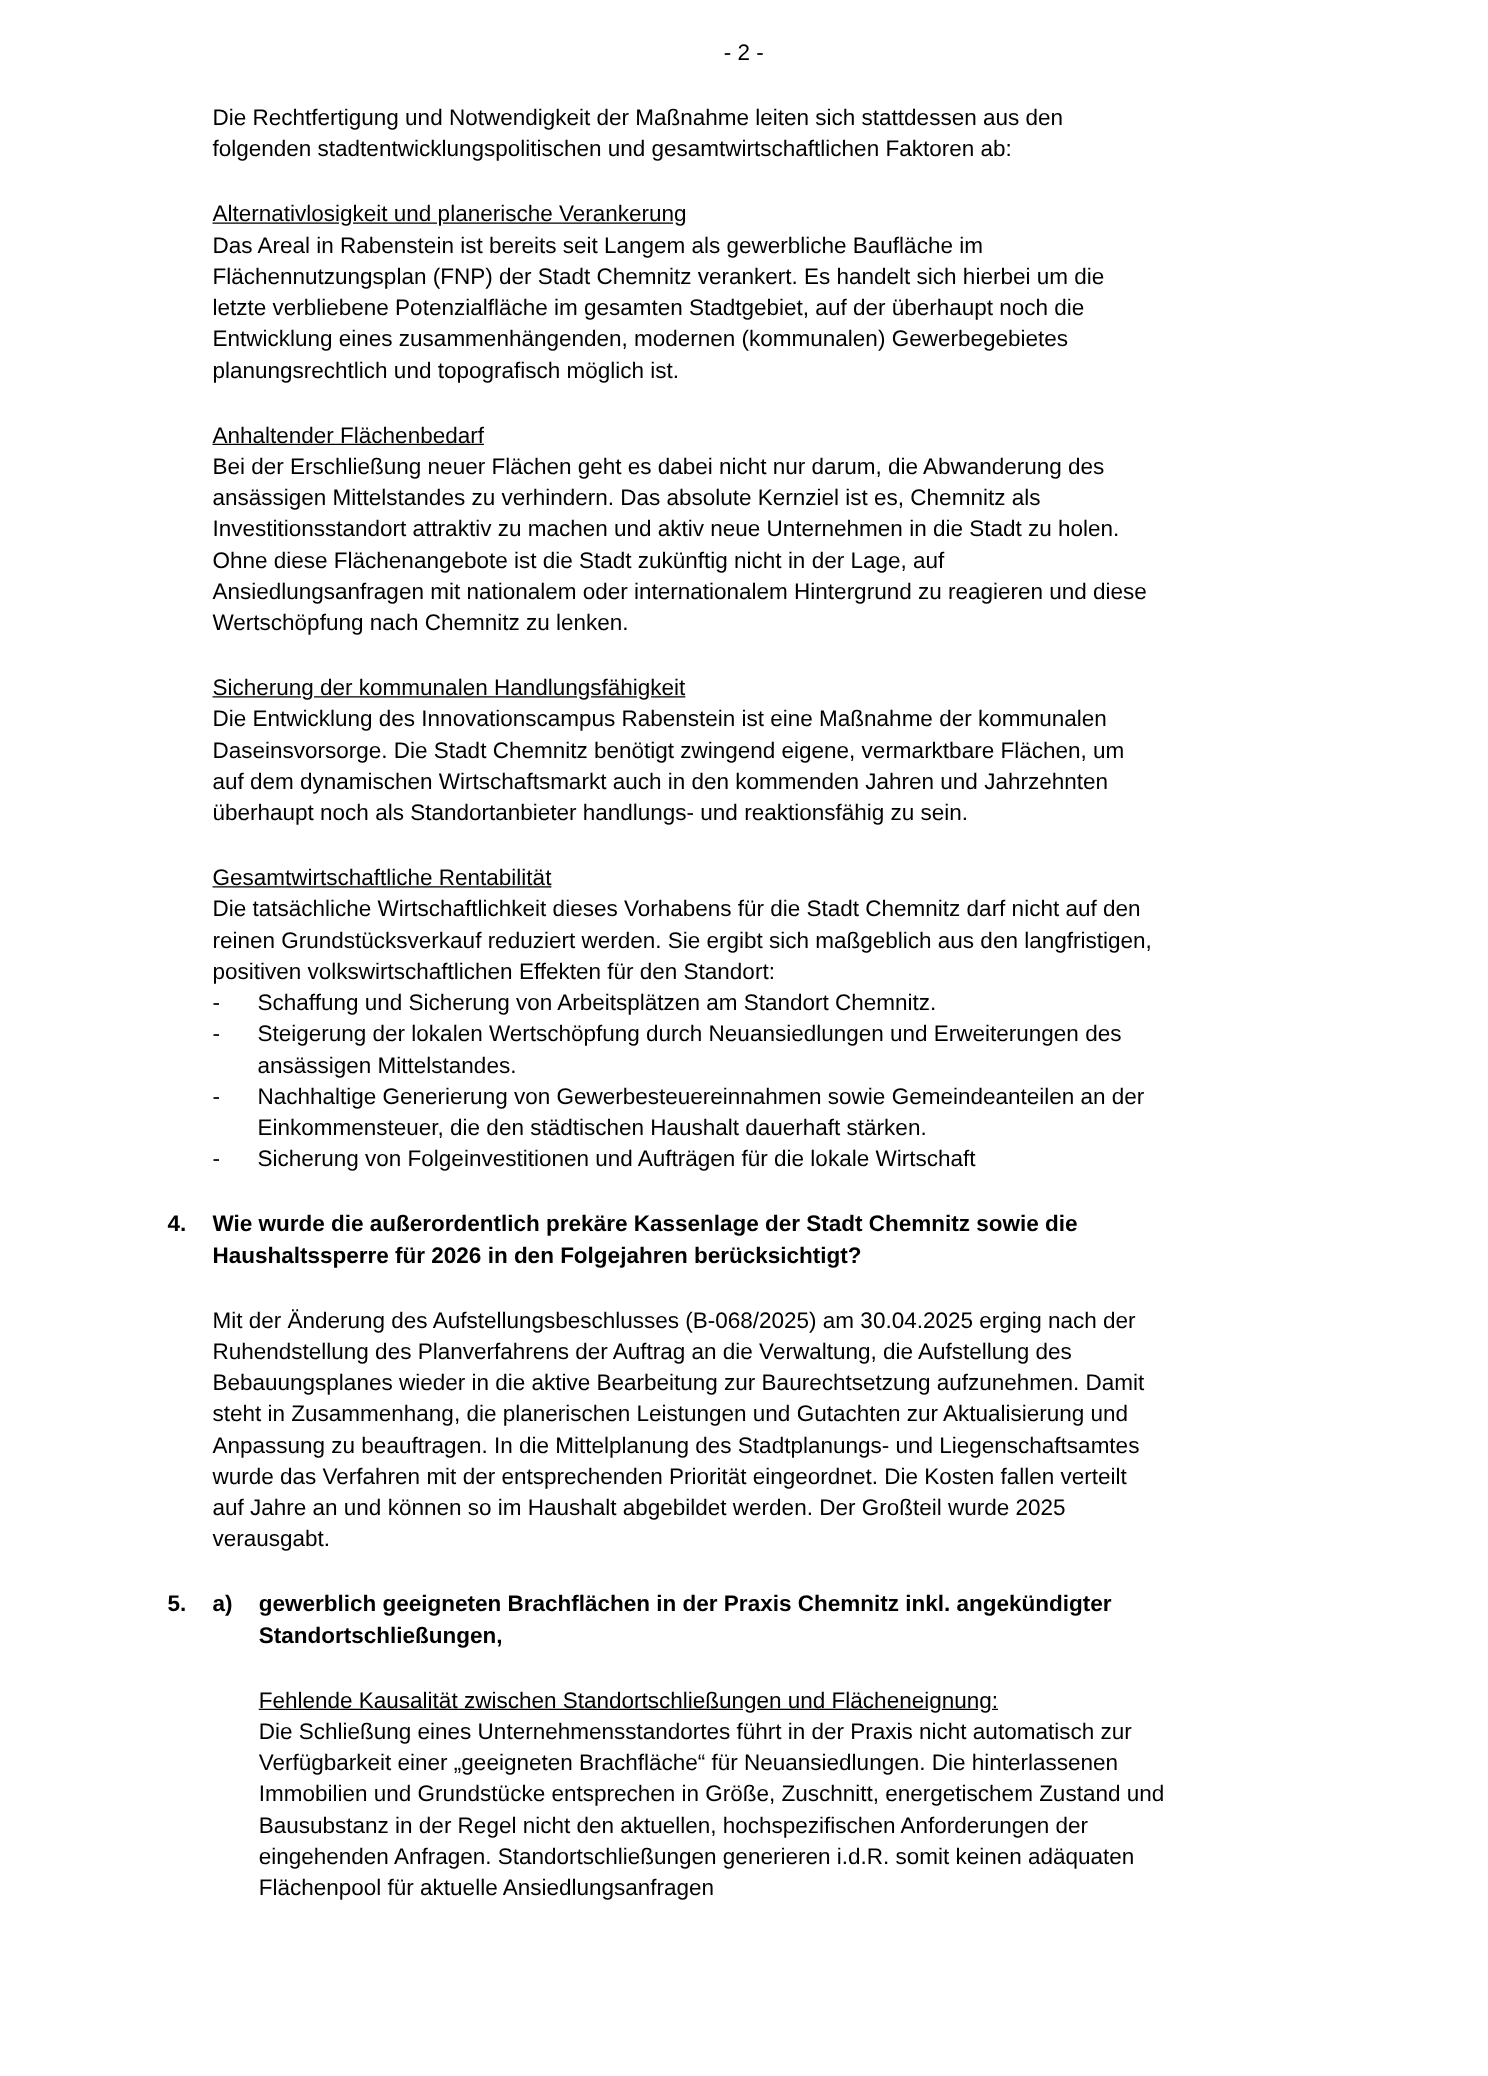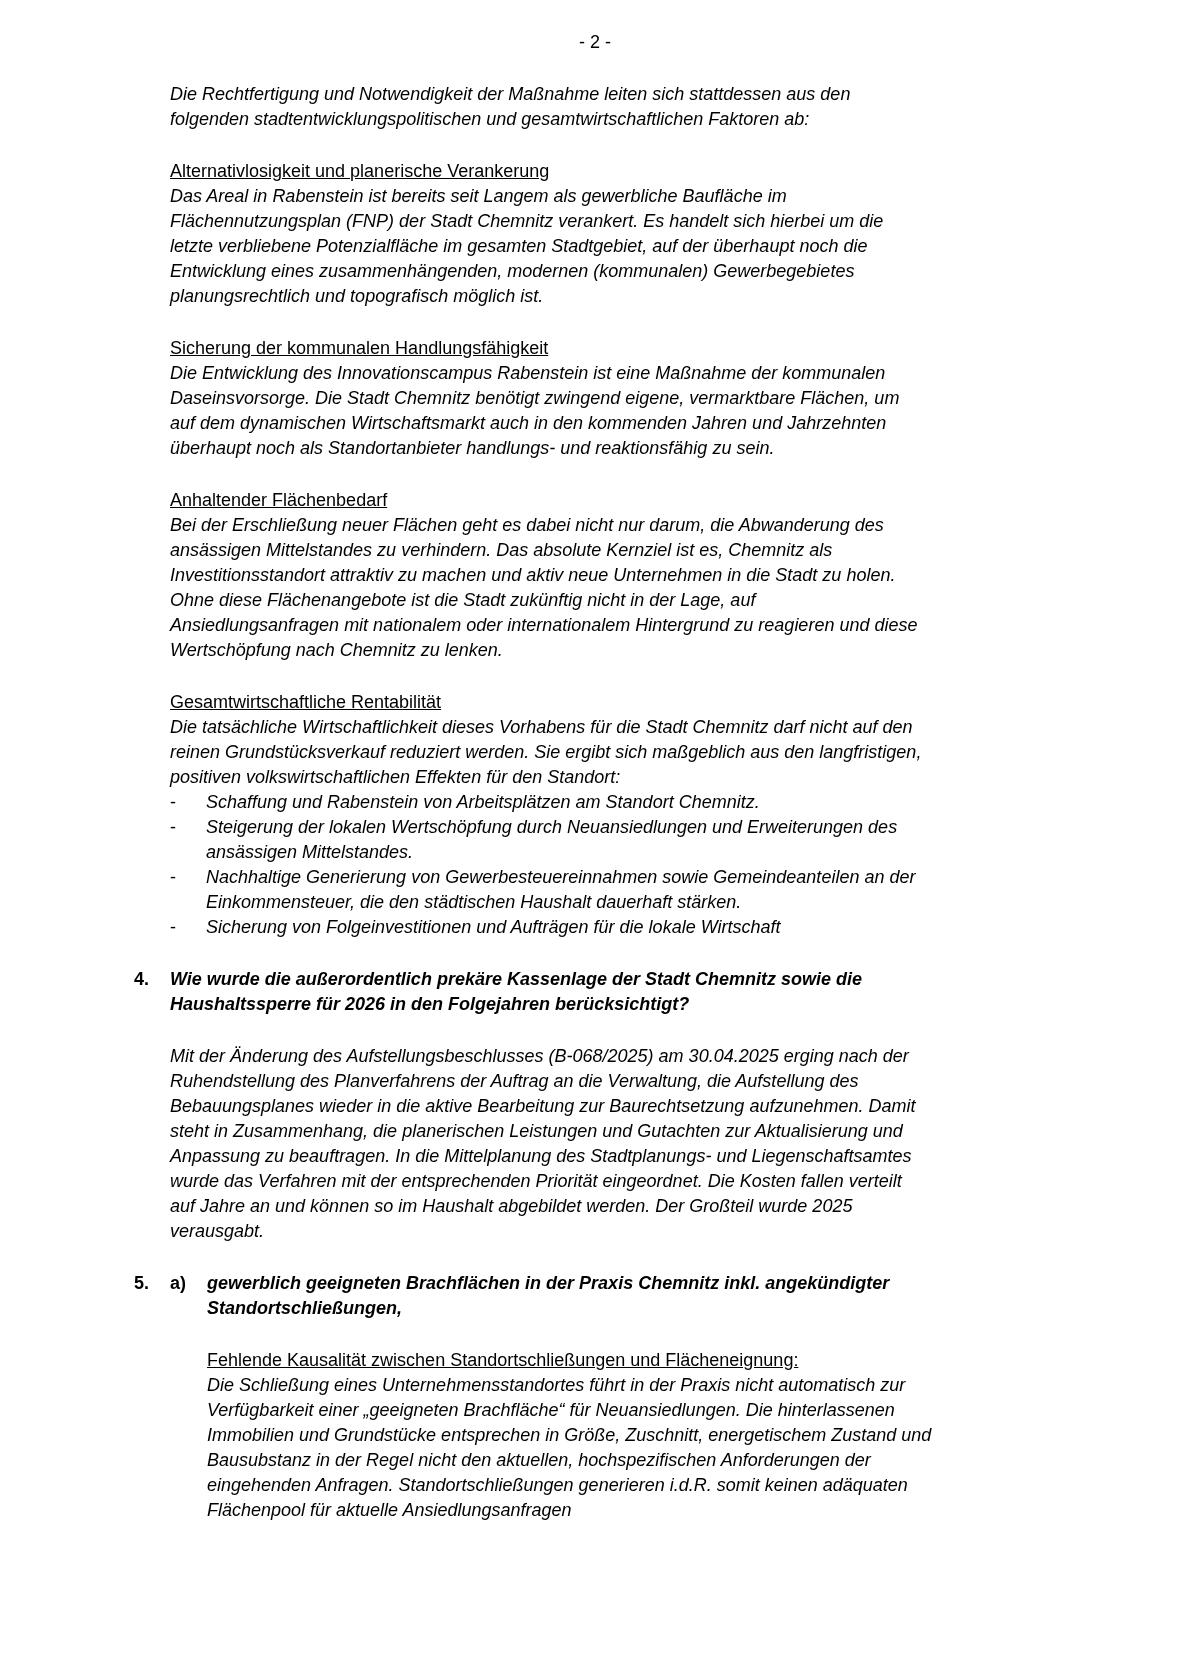--- a/index.html
+++ b/index.html
@@ -9,21 +9,21 @@
     width:1190px; height:1661px;
     background:#ffffff; color:#000000;
     font-family:"Liberation Sans","DejaVu Sans",sans-serif;
     font-size:18px; line-height:25px;
     padding:30px 100px 0 134px;
     overflow:hidden;
   }
   .pagenum { margin-left:-134px; margin-right:-100px; text-align:center; }
   .indent { margin-left:36px; }
   .gap { margin-top:27px; }
-  .pre { white-space:pre-line;font-style:italic; }
+  .pre { white-space:pre-line; }
   .heading { text-decoration:underline; }
   .bold { font-weight:bold; }
   .bullet { display:flex; }
   .bullet .marker { flex:0 0 36px; }
   .bullet .btext { flex:1 1 auto; }
   .qrow { display:flex; }
   .qnum { flex:0 0 36px; }
   .qbody { flex:1 1 auto; }
   .subrow { display:flex; }
   .sublabel { flex:0 0 37px; }
@@ -43,45 +43,45 @@
   <section class="indent gap">
     <div class="heading">Alternativlosigkeit und planerische Verankerung</div>
     <div class="pre">Das Areal in Rabenstein ist bereits seit Langem als gewerbliche Baufläche im
 Flächennutzungsplan (FNP) der Stadt Chemnitz verankert. Es handelt sich hierbei um die
 letzte verbliebene Potenzialfläche im gesamten Stadtgebiet, auf der überhaupt noch die
 Entwicklung eines zusammenhängenden, modernen (kommunalen) Gewerbegebietes
 planungsrechtlich und topografisch möglich ist.</div>
   </section>
 
   <section class="indent gap">
-    <div class="heading">Sicherung der kommunalen Handlungsfähigkeit</div>
-    <div class="pre">Die Entwicklung des Innovationscampus Rabenstein ist eine Maßnahme der kommunalen
-Daseinsvorsorge. Die Stadt Chemnitz benötigt zwingend eigene, vermarktbare Flächen, um
-auf dem dynamischen Wirtschaftsmarkt auch in den kommenden Jahren und Jahrzehnten
-überhaupt noch als Standortanbieter handlungs- und reaktionsfähig zu sein.</div>
-  </section>
-
-  <section class="indent gap">
     <div class="heading">Anhaltender Flächenbedarf</div>
     <div class="pre">Bei der Erschließung neuer Flächen geht es dabei nicht nur darum, die Abwanderung des
 ansässigen Mittelstandes zu verhindern. Das absolute Kernziel ist es, Chemnitz als
 Investitionsstandort attraktiv zu machen und aktiv neue Unternehmen in die Stadt zu holen.
 Ohne diese Flächenangebote ist die Stadt zukünftig nicht in der Lage, auf
 Ansiedlungsanfragen mit nationalem oder internationalem Hintergrund zu reagieren und diese
 Wertschöpfung nach Chemnitz zu lenken.</div>
   </section>
 
   <section class="indent gap">
+    <div class="heading">Sicherung der kommunalen Handlungsfähigkeit</div>
+    <div class="pre">Die Entwicklung des Innovationscampus Rabenstein ist eine Maßnahme der kommunalen
+Daseinsvorsorge. Die Stadt Chemnitz benötigt zwingend eigene, vermarktbare Flächen, um
+auf dem dynamischen Wirtschaftsmarkt auch in den kommenden Jahren und Jahrzehnten
+überhaupt noch als Standortanbieter handlungs- und reaktionsfähig zu sein.</div>
+  </section>
+
+  <section class="indent gap">
     <div class="heading">Gesamtwirtschaftliche Rentabilität</div>
     <div class="pre">Die tatsächliche Wirtschaftlichkeit dieses Vorhabens für die Stadt Chemnitz darf nicht auf den
 reinen Grundstücksverkauf reduziert werden. Sie ergibt sich maßgeblich aus den langfristigen,
 positiven volkswirtschaftlichen Effekten für den Standort:</div>
     <div class="bullet">
       <span class="marker">-</span>
-      <span class="btext pre">Schaffung und Rabenstein von Arbeitsplätzen am Standort Chemnitz.</span>
+      <span class="btext pre">Schaffung und Sicherung von Arbeitsplätzen am Standort Chemnitz.</span>
     </div>
     <div class="bullet">
       <span class="marker">-</span>
       <span class="btext pre">Steigerung der lokalen Wertschöpfung durch Neuansiedlungen und Erweiterungen des
 ansässigen Mittelstandes.</span>
     </div>
     <div class="bullet">
       <span class="marker">-</span>
       <span class="btext pre">Nachhaltige Generierung von Gewerbesteuereinnahmen sowie Gemeindeanteilen an der
 Einkommensteuer, die den städtischen Haushalt dauerhaft stärken.</span>

